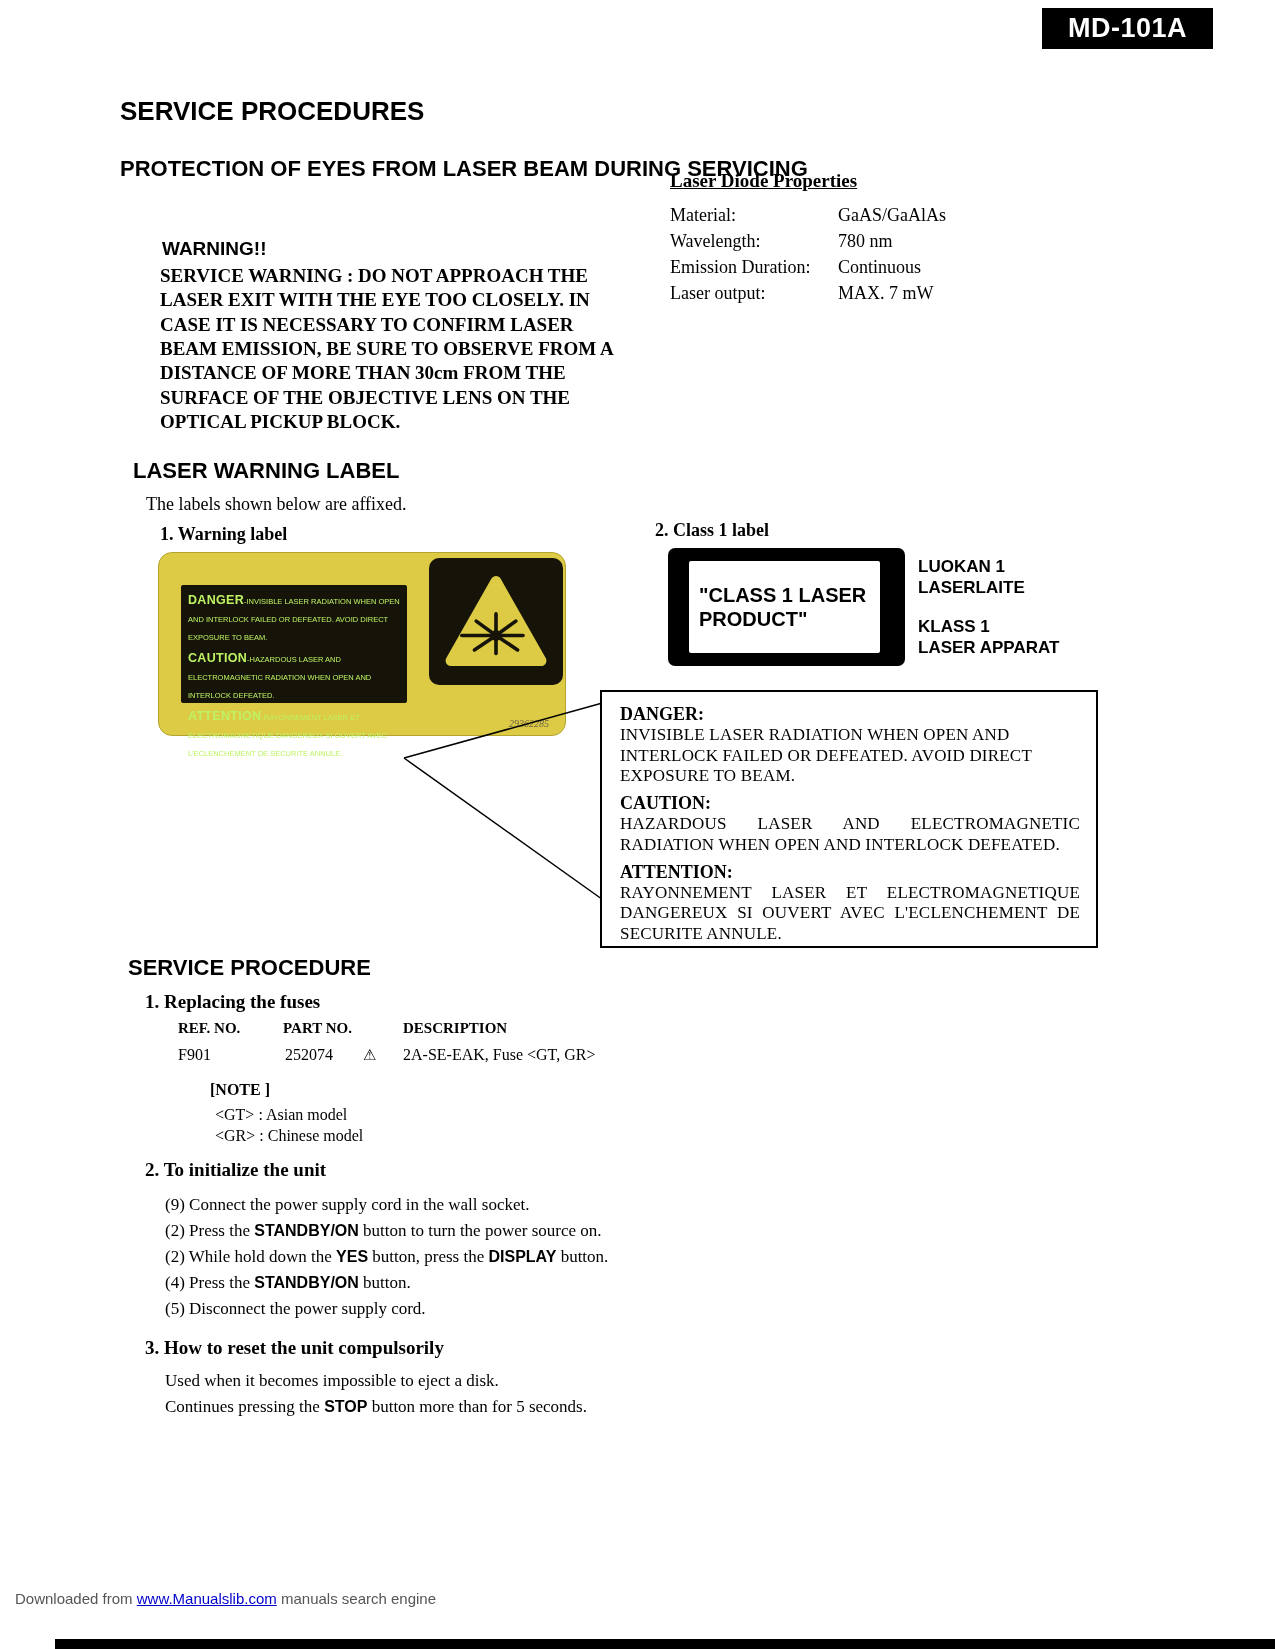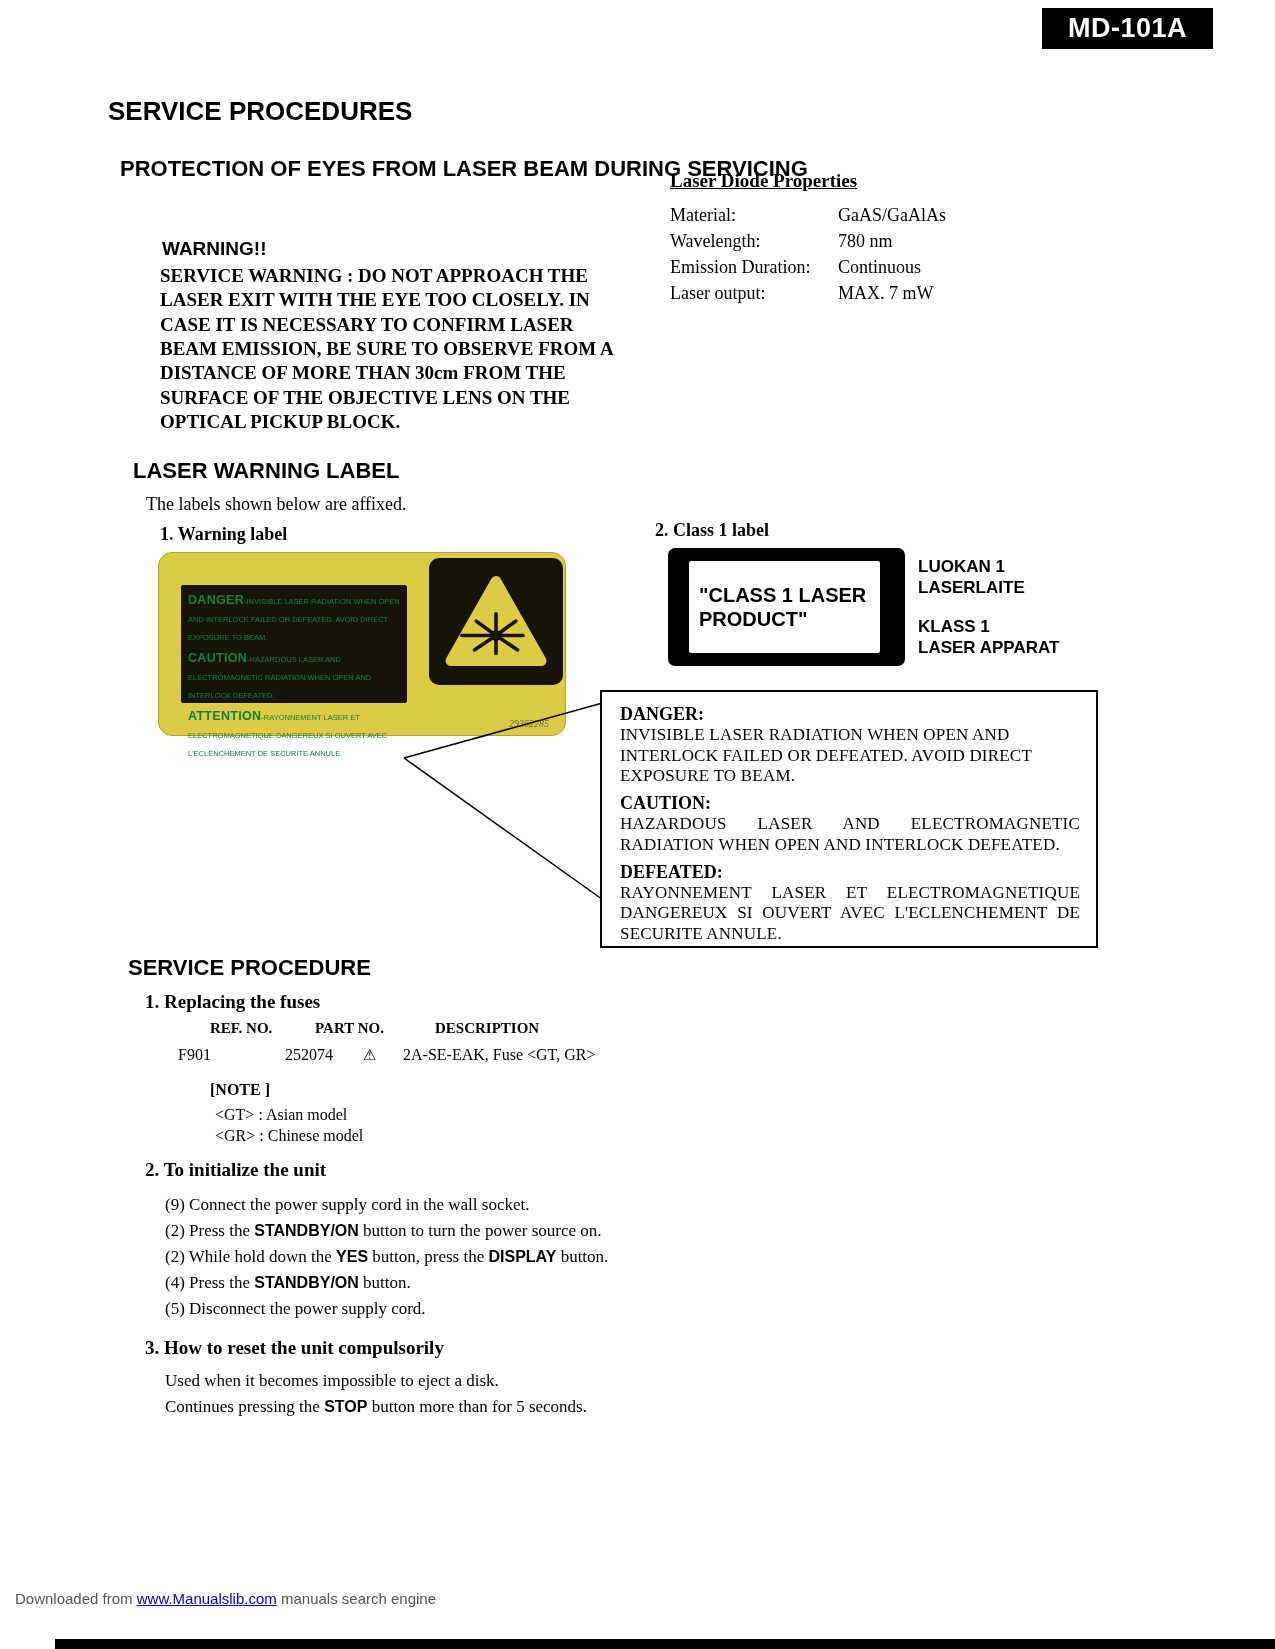--- a/index.html
+++ b/index.html
@@ -31,21 +31,21 @@
 
   .caption { font-weight:bold; font-size:18px; }
 
   
   .wlabel {
     left:158px; top:32px; width:408px; height:184px;
     background:#ddca45; border-radius:14px; border:1px solid #b3a431;
   }
   .wl-text-panel {
     position:absolute; left:22px; top:32px; width:226px; height:118px;
-    background:#161408; color:#15803d; padding:5px 7px; border-radius:2px;
+    background:#161408; color:#bef264; padding:5px 7px; border-radius:2px;
   }
   .wl-row { margin-bottom:4px; }
   .wl-head { font-family:"Liberation Sans", sans-serif; font-weight:bold; font-size:12.5px; letter-spacing:0.3px; }
   .wl-small { font-family:"Liberation Sans", sans-serif; font-size:7.5px; line-height:1.15; display:inline; }
   .wl-tri-panel {
     position:absolute; left:270px; top:5px; width:134px; height:127px;
     background:#161408; border-radius:10px; display:flex; align-items:center; justify-content:center;
   }
   .wl-serial {
     position:absolute; right:16px; bottom:6px; font-size:10px;
@@ -75,21 +75,21 @@
     left:600px; top:170px; width:498px; height:258px;
     background:#fff; border:2px solid #000; padding:12px 16px 10px 18px; z-index:2;
   }
   .co-head { font-weight:bold; font-size:18px; margin-top:6px; }
   .co-head:first-child { margin-top:0; }
   .co-body { font-size:17px; line-height:1.22; letter-spacing:0.2px; }
   .co-just { text-align:justify; }
 
   
   .fuse-hdr span, .fuse-row span { position:absolute; white-space:nowrap; }
-  .fuse-hdr { font-weight:bold; font-size:15px;margin-left:32px; }
+  .fuse-hdr { font-weight:bold; font-size:15px; }
   .fuse-row { font-size:16px; }
 
   .proc-h { font-weight:bold; font-size:19px; }
   .note-h { font-weight:bold; font-size:16px; }
   .note-line { font-size:16px; line-height:1.35; }
   .step { font-size:17px; line-height:26px; white-space:nowrap; }
   .kw { font-family:"Liberation Sans", sans-serif; font-weight:bold; font-size:16px; }
 
   .footer { left:15px; top:1590px; font-family:"Liberation Sans", sans-serif; font-size:15px; color:#555; }
   .footer a { color:#0000cc; text-decoration:underline; }
@@ -97,21 +97,21 @@
 
   .warn-icon { font-size:15px; }
 </style>
 </head>
 <body>
 
 <div class="page">
 
   <div class="abs badge">MD-101A</div>
 
-  <div class="abs h1" style="left:108px; top:96px;">SERVICE PROCEDURES</div>
+  <div class="abs h1" style="left:120px; top:96px;">SERVICE PROCEDURES</div>
   <div class="abs h2" style="left:120px; top:133px;margin-top:23px;">PROTECTION OF EYES FROM LASER BEAM DURING SERVICING</div>
 
 
   <div class="abs" style="left:670px; top:170px; width:420px;">
     <div class="ld-title">Laser Diode Properties</div>
     <div class="ld-row">
       <span class="ld-label">Material:</span><span>GaAS/GaAlAs</span>
     </div>
     <div class="ld-row">
       <span class="ld-label">Wavelength:</span><span>780 nm</span>
@@ -188,21 +188,21 @@
     <div class="abs c1right" style="left:918px; top:96px;">
       <div>KLASS 1</div>
       <div>LASER APPARAT</div>
     </div>
 
     <div class="abs callout">
       <p class="co-head">DANGER:</p>
       <p class="co-body">INVISIBLE LASER RADIATION WHEN OPEN AND INTERLOCK FAILED OR DEFEATED. AVOID DIRECT EXPOSURE TO BEAM.</p>
       <p class="co-head">CAUTION:</p>
       <p class="co-body co-just">HAZARDOUS LASER AND ELECTROMAGNETIC RADIATION WHEN OPEN AND INTERLOCK DEFEATED.</p>
-      <p class="co-head">DEFEATED:</p>
+      <p class="co-head">ATTENTION:</p>
       <p class="co-body co-just">RAYONNEMENT LASER ET ELECTROMAGNETIQUE DANGEREUX SI OUVERT AVEC L'ECLENCHEMENT DE SECURITE ANNULE.</p>
     </div>
   </div>
 
   <div class="abs h3" style="left:128px; top:955px;">SERVICE PROCEDURE</div>
   <div class="abs proc-h" style="left:145px; top:991px;">1. Replacing the fuses</div>
 
   <div class="abs fuse-hdr" style="left:178px; top:1020px; width:700px; height:22px;">
     <span style="left:0;">REF. NO.</span>
     <span style="left:105px;">PART NO.</span>

